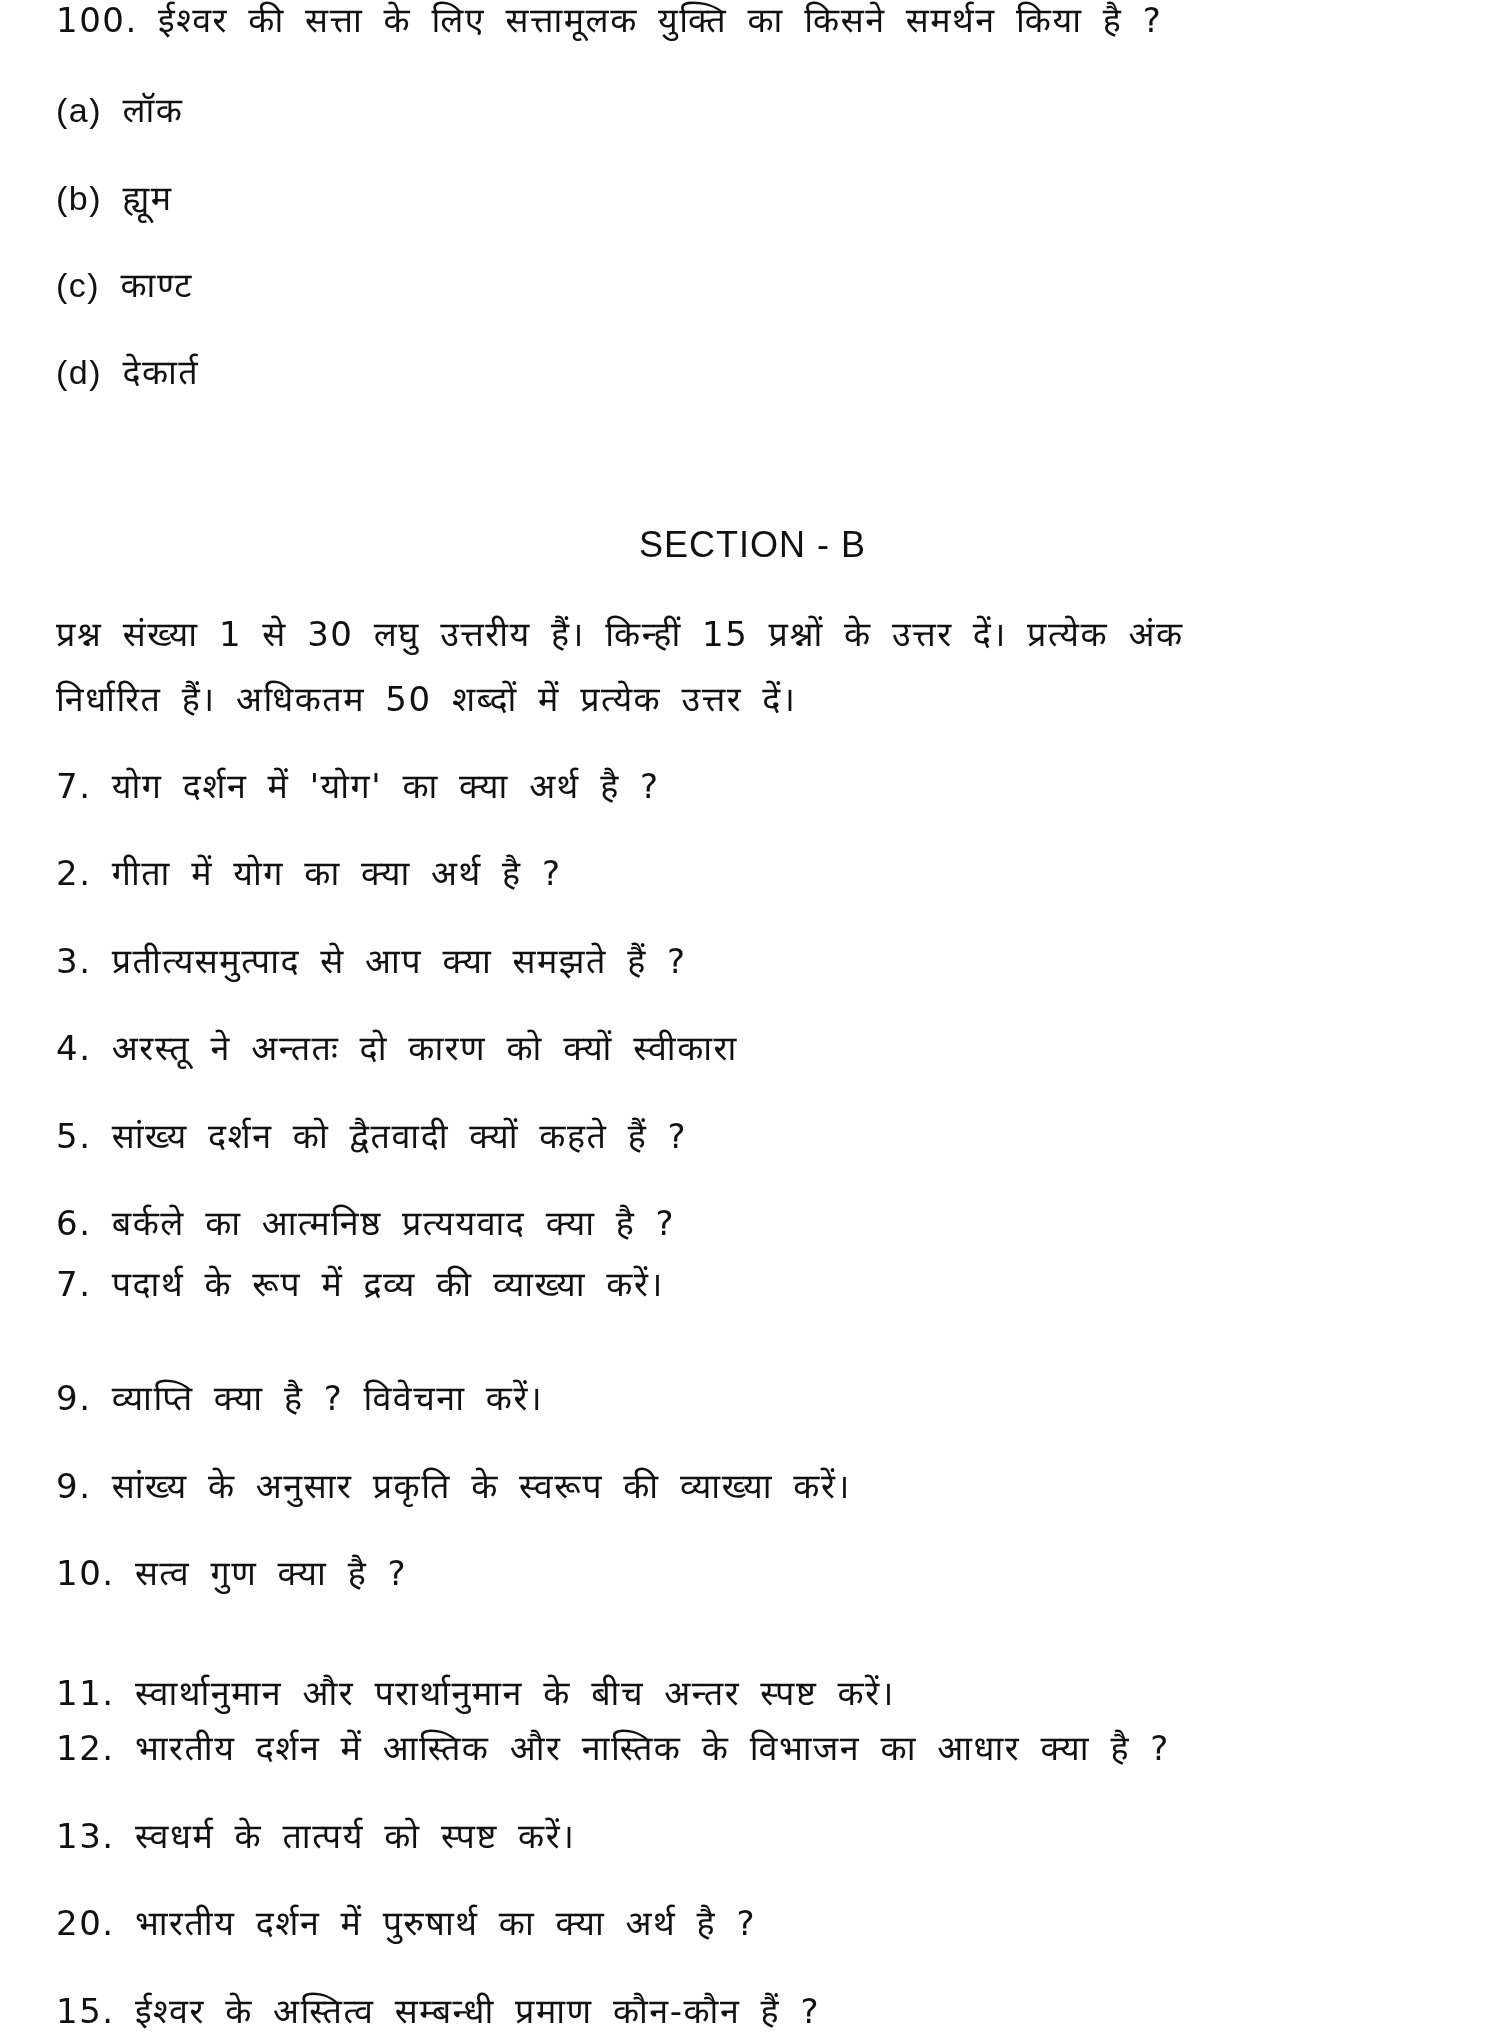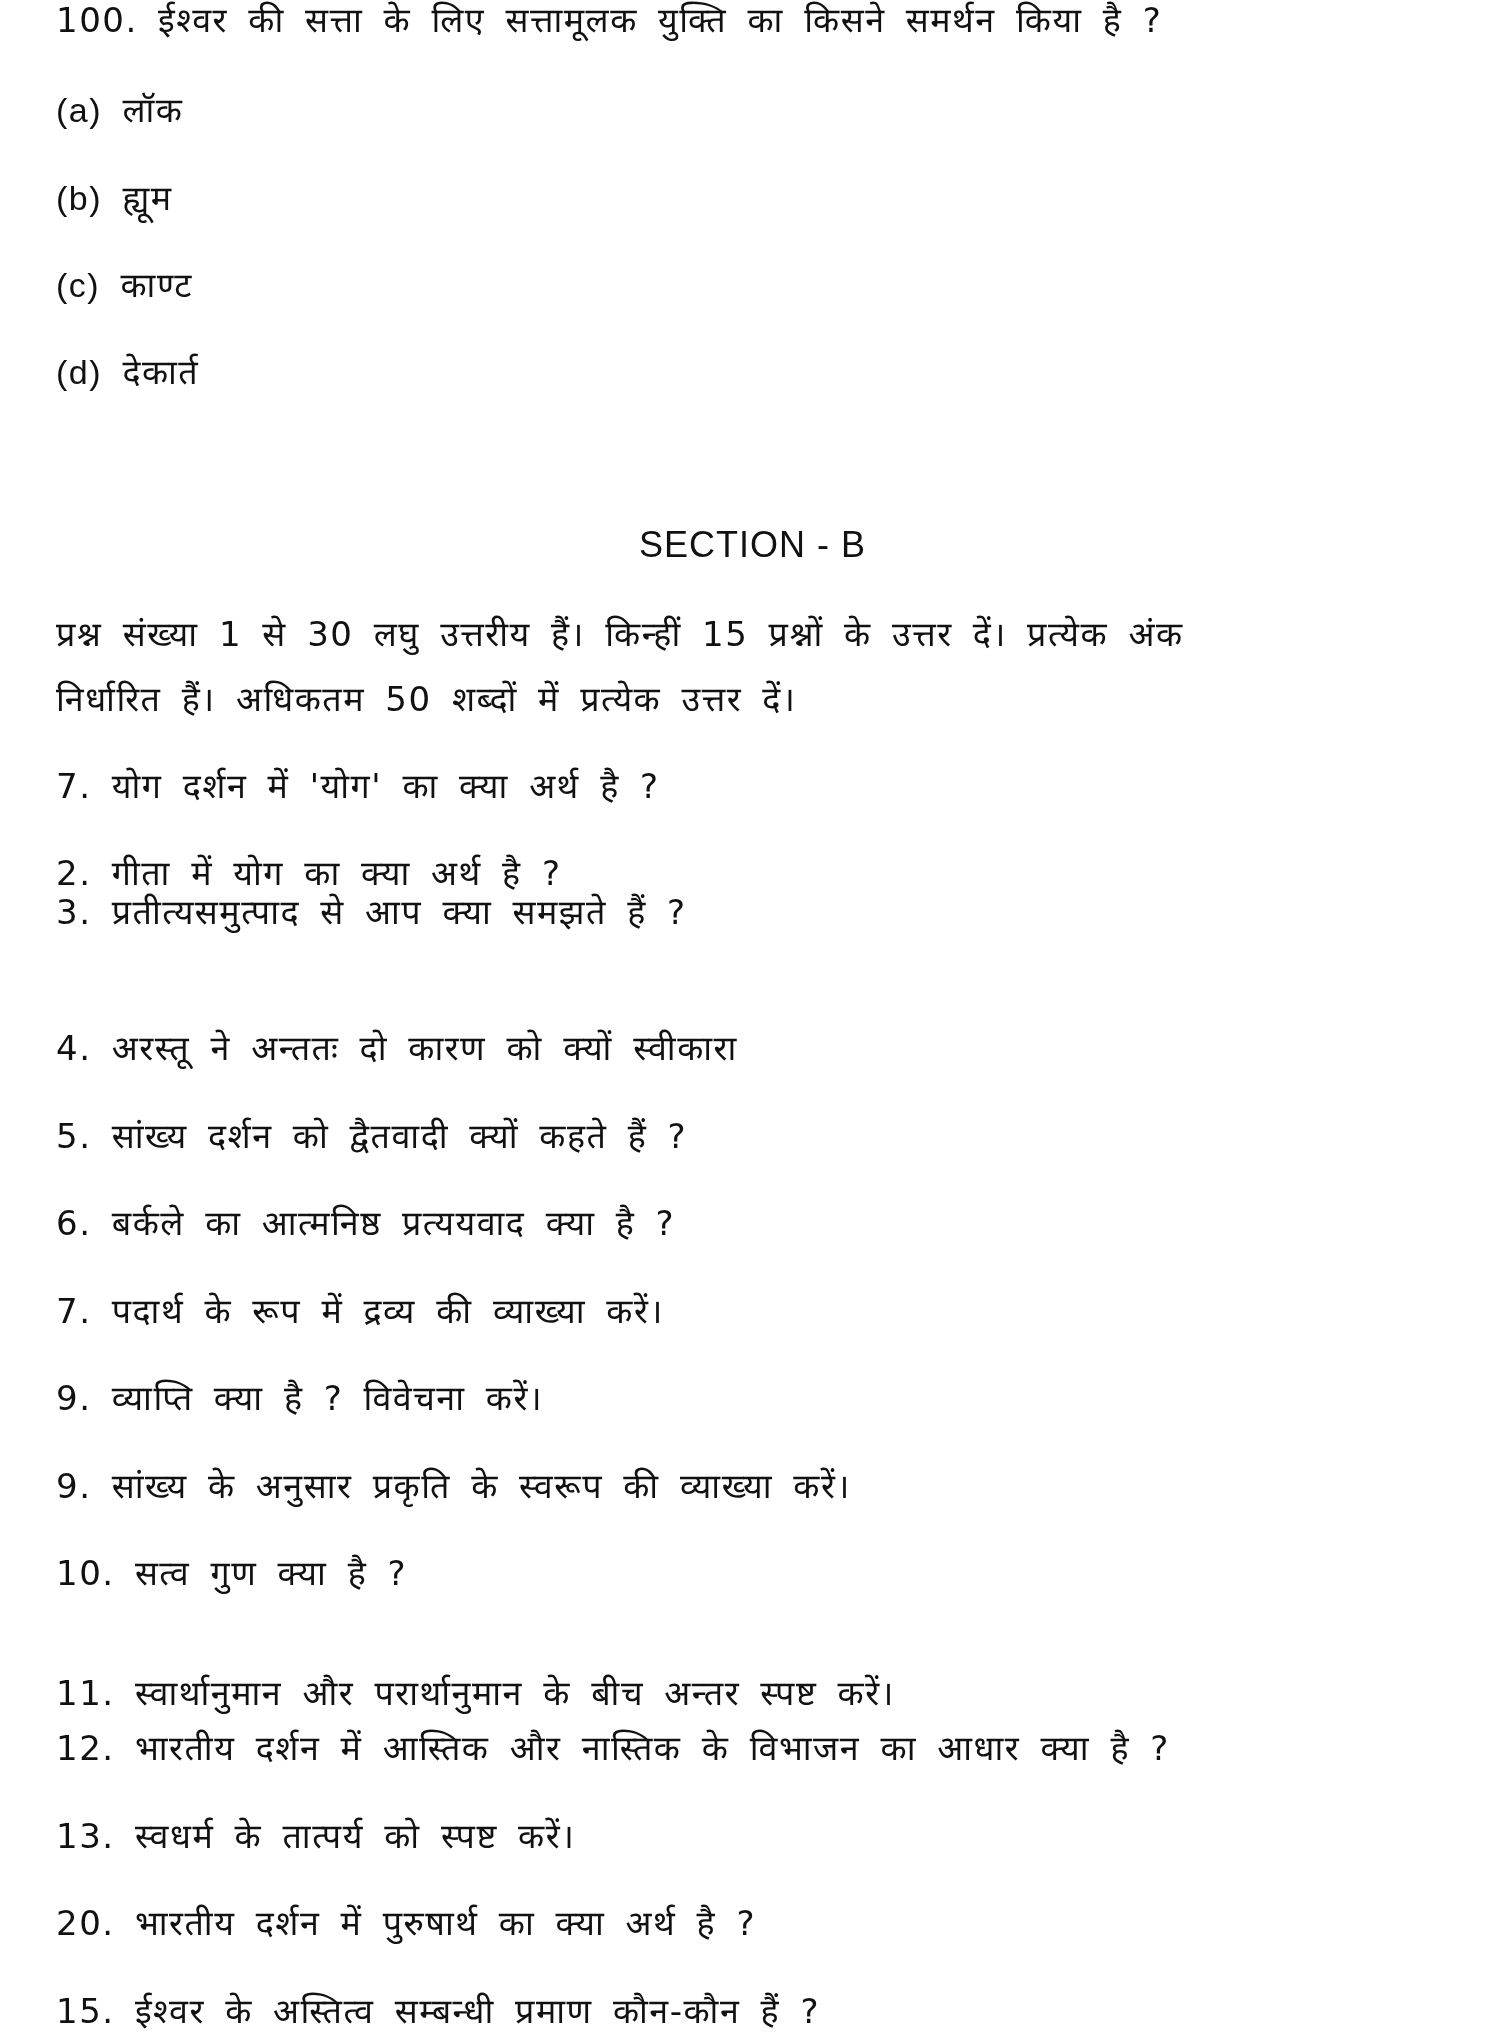--- a/index.html
+++ b/index.html
@@ -29,25 +29,25 @@
   <div class="line" style="top:350px"><span class="num">(d)</span> <span>देकार्त</span></div>
 </div>
 
 <div>
   <div class="section-title" style="top:523px">SECTION - B</div>
   <div class="line" style="top:612px">प्रश्न संख्या 1 से 30 लघु उत्तरीय हैं। किन्हीं 15 प्रश्नों के उत्तर दें। प्रत्येक अंक</div>
   <div class="line" style="top:677px">निर्धारित हैं। अधिकतम 50 शब्दों में प्रत्येक उत्तर दें।</div>
 
   <div class="line" style="top:764px">7. योग दर्शन में 'योग' का क्या अर्थ है ?</div>
   <div class="line" style="top:851px">2. गीता में योग का क्या अर्थ है ?</div>
-  <div class="line" style="top:890px">3. प्रतीत्यसमुत्पाद से आप क्या समझते हैं ?</div>
+  <div class="line" style="top:939px">3. प्रतीत्यसमुत्पाद से आप क्या समझते हैं ?</div>
   <div class="line" style="top:1026px">4. अरस्तू ने अन्ततः दो कारण को क्यों स्वीकारा</div>
   <div class="line" style="top:1114px">5. सांख्य दर्शन को द्वैतवादी क्यों कहते हैं ?</div>
   <div class="line" style="top:1201px">6. बर्कले का आत्मनिष्ठ प्रत्ययवाद क्या है ?</div>
-  <div class="line" style="top:1289px">7. पदार्थ के रूप में द्रव्य की व्याख्या करें।</div>
+  <div class="line" style="top:1262px">7. पदार्थ के रूप में द्रव्य की व्याख्या करें।</div>
   <div class="line" style="top:1376px">9. व्याप्ति क्या है ? विवेचना करें।</div>
   <div class="line" style="top:1464px">9. सांख्य के अनुसार प्रकृति के स्वरूप की व्याख्या करें।</div>
   <div class="line" style="top:1551px">10. सत्व गुण क्या है ?</div>
   <div class="line" style="top:1671px">11. स्वार्थानुमान और परार्थानुमान के बीच अन्तर स्पष्ट करें।</div>
   <div class="line" style="top:1726px">12. भारतीय दर्शन में आस्तिक और नास्तिक के विभाजन का आधार क्या है ?</div>
   <div class="line" style="top:1814px">13. स्वधर्म के तात्पर्य को स्पष्ट करें।</div>
   <div class="line" style="top:1901px">20. भारतीय दर्शन में पुरुषार्थ का क्या अर्थ है ?</div>
   <div class="line" style="top:1989px">15. ईश्वर के अस्तित्व सम्बन्धी प्रमाण कौन-कौन हैं ?</div>
 </div>
 

